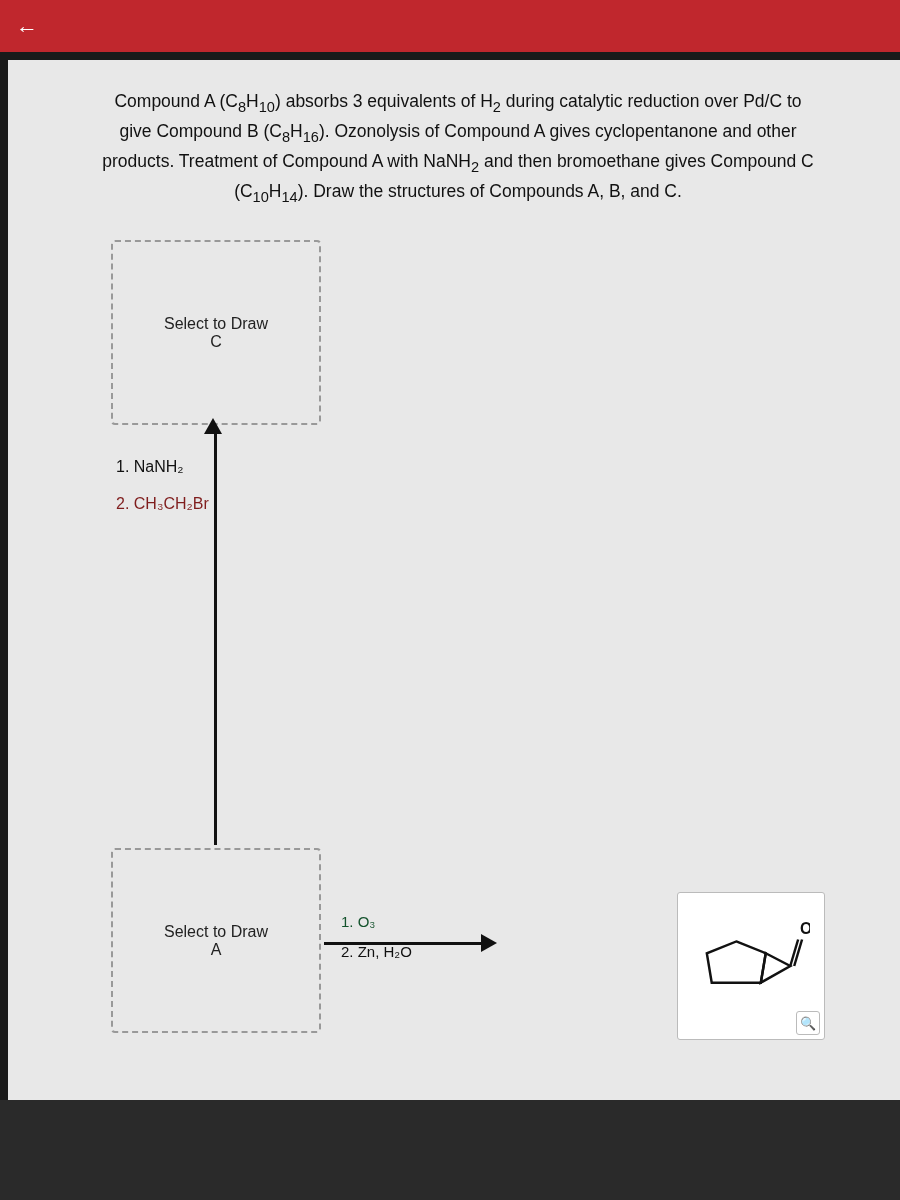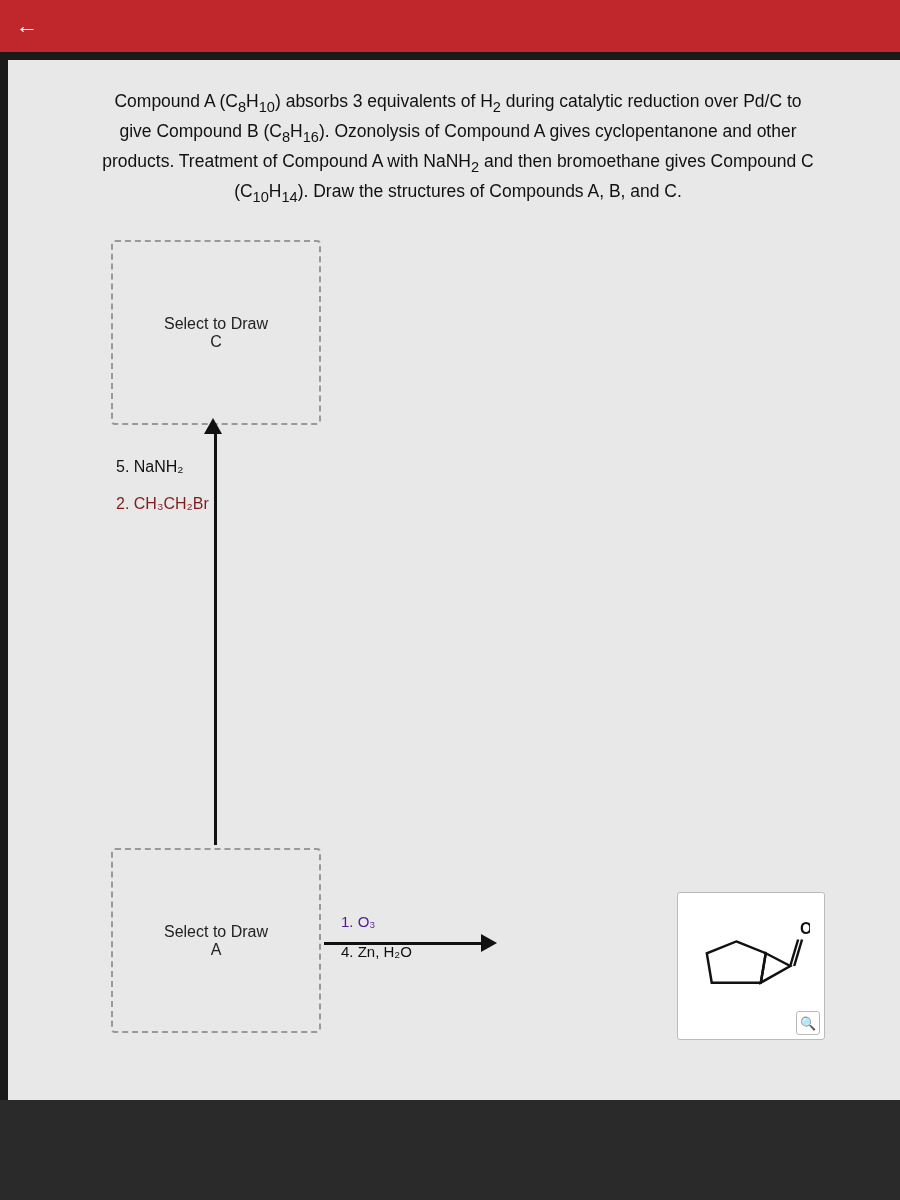--- a/index.html
+++ b/index.html
@@ -96,42 +96,42 @@
                 background:#111; display:flex; flex-direction:column; align-items:center;">
     </div>
 
     <div style="position:absolute; top:178px; left:148px;
                 width:0; height:0;
                 border-left:9px solid transparent;
                 border-right:9px solid transparent;
                 border-bottom:16px solid #111;">
     </div>
 
-    <div style="position:absolute; top:218px; left:60px; font-size:16px; color:#111;">5. NaNH₂</div>
+    <div style="position:absolute; top:218px; left:60px; font-size:16px; color:#111;">1. NaNH₂</div>
     <div style="position:absolute; top:255px; left:60px; font-size:16px; color:#7f1d1d;">2. CH₃CH₂Br</div>
 
     <div class="dashed-box" style="position:absolute; bottom:55px; left:55px; width:210px; height:185px;
                 display:flex; flex-direction:column; align-items:center; justify-content:center;
                 background:#e8e8e8;">
       <span style="font-size:16px; color:#222;">Select to Draw</span>
       <span style="font-size:16px; color:#222;">A</span>
     </div>
 
     <div style="position:absolute; bottom:143px; left:268px; width:160px; height:3px; background:#111;">
     </div>
 
     <div style="position:absolute; bottom:136px; left:425px;
                 width:0; height:0;
                 border-top:9px solid transparent;
                 border-bottom:9px solid transparent;
                 border-left:16px solid #111;">
     </div>
 
-    <div style="position:absolute; bottom:158px; left:285px; font-size:15px; color:#4c1d95;">1. O₃</div>
-    <div style="position:absolute; bottom:128px; left:285px; font-size:15px; color:#111;">4. Zn, H₂O</div>
+    <div style="position:absolute; bottom:158px; left:285px; font-size:15px; color:#14532d;">1. O₃</div>
+    <div style="position:absolute; bottom:128px; left:285px; font-size:15px; color:#111;">2. Zn, H₂O</div>
 
     <div style="position:absolute; bottom:48px; right:35px; width:148px; height:148px;
                 border:1.5px solid #bbb; background:white; display:flex;
                 align-items:center; justify-content:center; border-radius:3px;">
 
       <svg viewBox="0 0 120 110" width="118" height="108" xmlns="http://www.w3.org/2000/svg">
 
         <polygon points="45,30 75,42 70,72 20,72 15,42" fill="none" stroke="#111" stroke-width="2.5"></polygon>
 
         <polygon points="75,42 100,55 70,72" fill="none" stroke="#111" stroke-width="2.5"></polygon>

